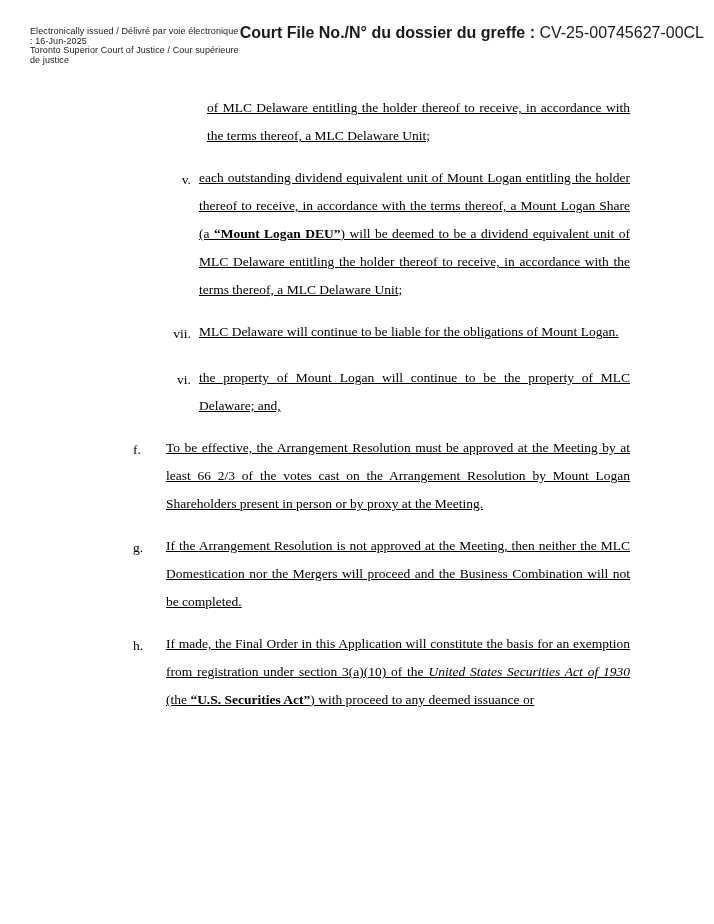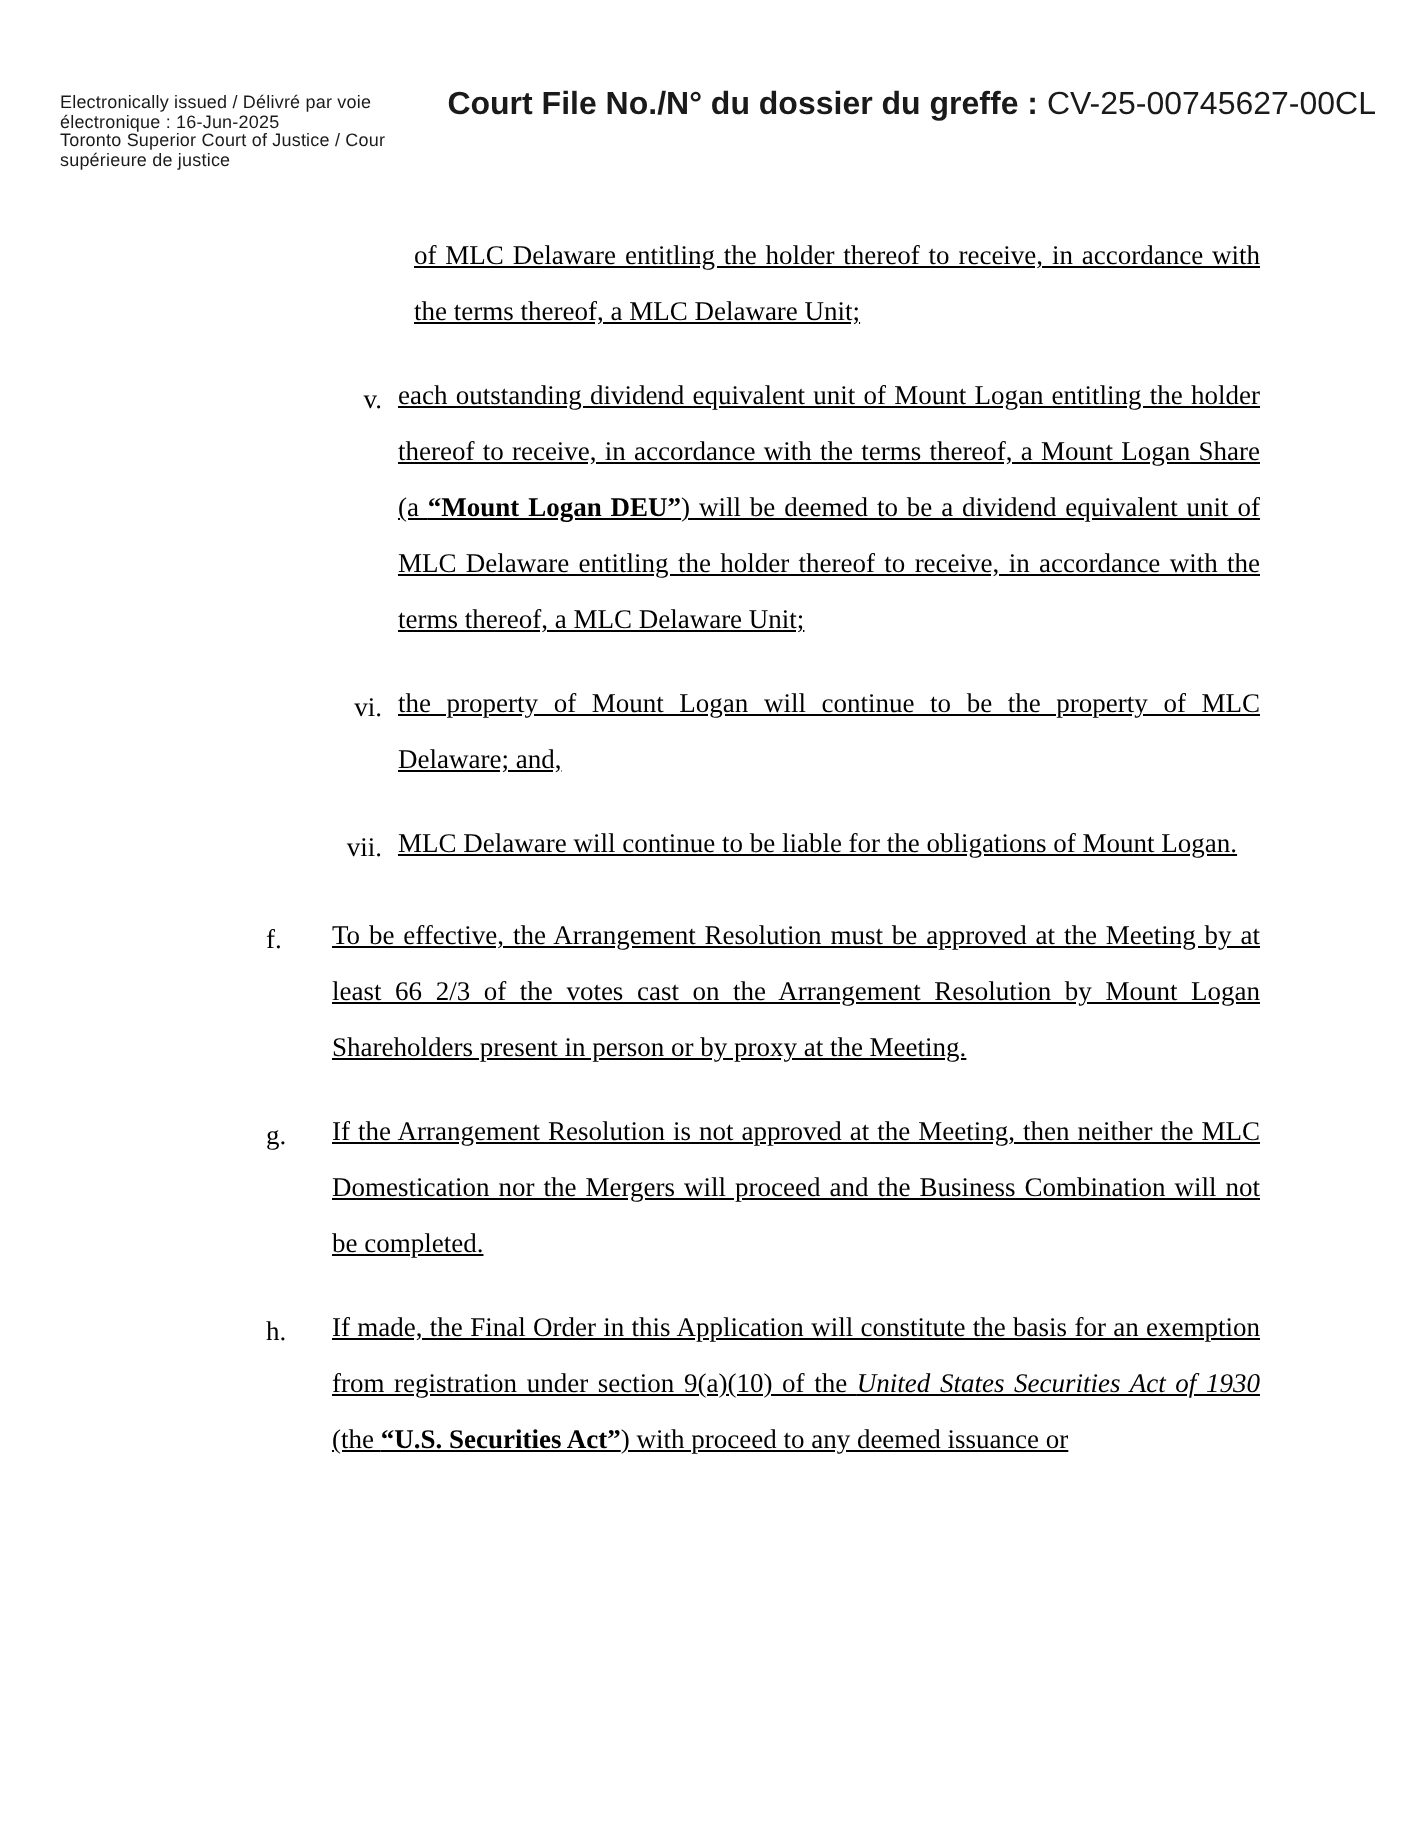--- a/index.html
+++ b/index.html
@@ -10,22 +10,21 @@
     height: 924px;
     background: #ffffff;
     color: #000000;
     overflow: hidden;
     font-family: "Liberation Serif", serif;
   }
   .doc-header {
     display: flex;
     justify-content: space-between;
     align-items: flex-start;
-    padding: 27px 26px 0 30px;
-    margin-top: 20px;
+    padding: 27px 10px 0 30px;
   }
   .doc-header-left {
     font-family: "Liberation Sans", sans-serif;
     font-size: 9px;
     line-height: 9.5px;
     color: #1a1a1a;
     letter-spacing: 0.1px;
   }
   .doc-header-right {
     font-family: "Liberation Sans", sans-serif;
@@ -88,38 +87,38 @@
     <div class="para">
       <div class="para-text indent-l2"><span>of MLC Delaware entitling the holder thereof to receive, in accordance with the terms thereof, a MLC Delaware Unit;</span></div>
     </div>
 
     <div class="para">
       <div class="marker marker-roman">v.</div>
       <div class="para-text"><span>each outstanding dividend equivalent unit of Mount Logan entitling the holder thereof to receive, in accordance with the terms thereof, a Mount Logan Share (a </span><span style="font-weight: bold;">“Mount Logan DEU”</span><span>) will be deemed to be a dividend equivalent unit of MLC Delaware entitling the holder thereof to receive, in accordance with the terms thereof, a MLC Delaware Unit;</span></div>
     </div>
 
     <div class="para">
-      <div class="marker marker-roman">vi.</div>
-      <div class="para-text"><span>the property of Mount Logan will continue to be the property of MLC Delaware; and,</span></div>
+      <div class="marker marker-roman">vii.</div>
+      <div class="para-text"><span>MLC Delaware will continue to be liable for the obligations of Mount Logan.</span></div>
     </div>
 
     <div class="para">
-      <div class="marker marker-roman">vii.</div>
-      <div class="para-text"><span>MLC Delaware will continue to be liable for the obligations of Mount Logan.</span></div>
+      <div class="marker marker-roman">vi.</div>
+      <div class="para-text"><span>the property of Mount Logan will continue to be the property of MLC Delaware; and,</span></div>
     </div>
 
     <div class="para">
       <div class="marker marker-letter">f.</div>
       <div class="para-text"><span>To be effective, the Arrangement Resolution must be approved at the Meeting by at least 66 2/3 of the votes cast on the Arrangement Resolution by Mount Logan Shareholders present in person or by proxy at the Meeting.</span></div>
     </div>
 
     <div class="para">
       <div class="marker marker-letter">g.</div>
       <div class="para-text"><span>If the Arrangement Resolution is not approved at the Meeting, then neither the MLC Domestication nor the Mergers will proceed and the Business Combination will not be completed.</span></div>
     </div>
 
     <div class="para">
       <div class="marker marker-letter">h.</div>
-      <div class="para-text"><span>If made, the Final Order in this Application will constitute the basis for an exemption from registration under section 9(a)(10) of the </span><span style="font-style: italic;">United States Securities Act of 1930</span><span> (the </span><span style="font-weight: bold; margin-top: 48px;">“U.S. Securities Act”</span><span>) with proceed to any deemed issuance or</span></div>
+      <div class="para-text"><span>If made, the Final Order in this Application will constitute the basis for an exemption from registration under section 3(a)(10) of the </span><span style="font-style: italic;">United States Securities Act of 1930</span><span> (the </span><span style="font-weight: bold; margin-top: 48px;">“U.S. Securities Act”</span><span>) with proceed to any deemed issuance or</span></div>
     </div>
 
   </div>
 </div>
 
 </body></html>

